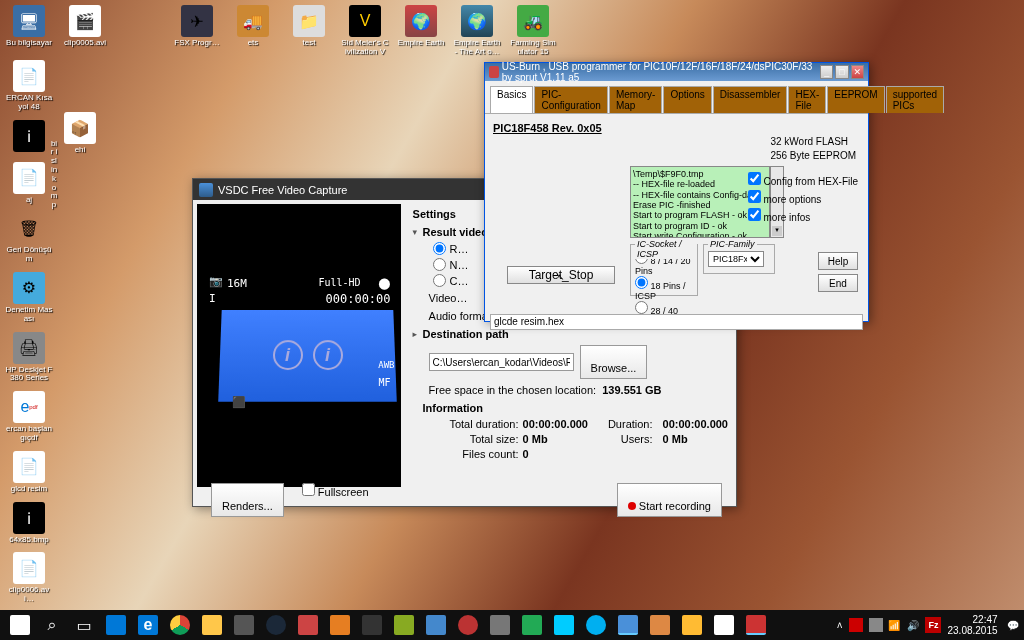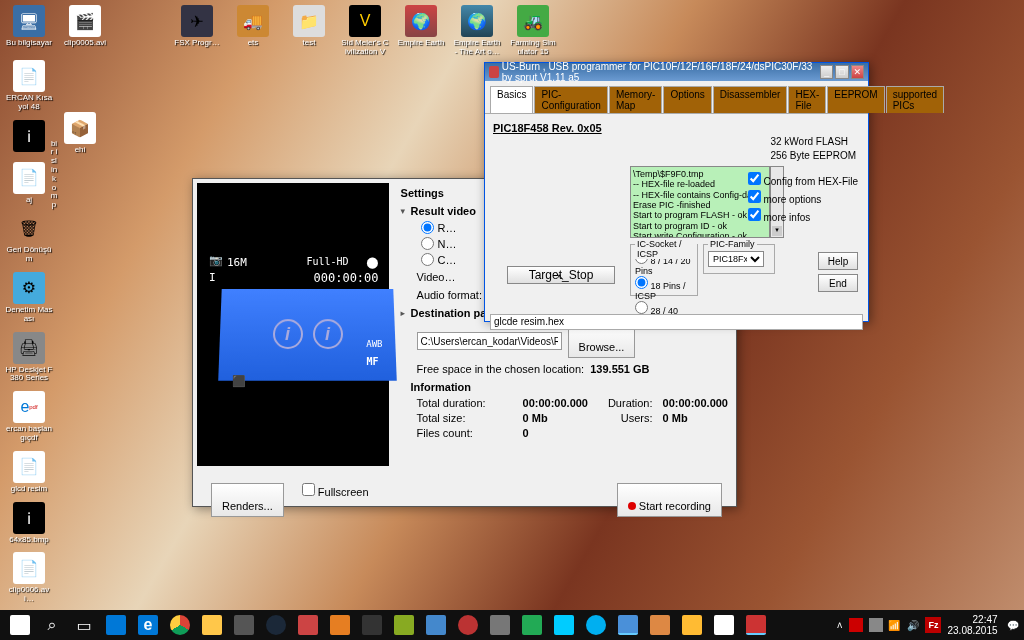--- a/index.html
+++ b/index.html
@@ -26,21 +26,21 @@
 .radio-row { margin-left:20px; margin-bottom:3px; display:flex; align-items:center; }
 .radio-row input { margin-right:4px; }
 .field-row { display:flex; align-items:center; margin:5px 0 5px 16px; }
 .field-row .lbl { width:90px; }
 .path-input { width:145px; height:18px; border:1px solid #999; font-size:10px; padding:1px 3px; }
 .btn { height:20px; border:1px solid #999; background:linear-gradient(#fff,#e8e8e8); font-size:11px; padding:16px 10px; cursor:pointer; }
 .vsdc-bottom { height:17px; padding:0 10px; display:flex; align-items:flex-start; gap:18px; position:absolute; bottom:6px; left:8px; right:4px; }
 .vsdc-bottom .spacer { flex:1; }
 .rec-dot { width:8px; height:8px; background:#d00; border-radius:50%; display:inline-block; margin-right:3px; }
 .info-row { display:flex; margin:3px 0 3px 16px; }
-.info-row .l1 { width:90px; text-align:left; margin-right:16px; }
+.info-row .l1 { width:90px; text-align:right; margin-right:4px; }
 .info-row .v1 { width:70px; font-weight:bold; }
 .info-row .l2 { width:60px; text-align:right; margin-right:10px; }
 .info-row .v2 { font-weight:bold; }
 
 
 .usburn { position:absolute; top:62px; left:484px; width:385px; height:260px; background:#f0f0f0; border:1px solid #0054e3; box-shadow:2px 2px 10px rgba(0,0,0,0.4); }
 .usb-title { height:18px; background:linear-gradient(#3a6ea5,#6b9bd2); color:#fff; font-size:10px; padding:2px 4px; display:flex; align-items:center; }
 .usb-title .spacer { flex:1; }
 .winbtn { width:16px; height:14px; background:linear-gradient(#eee,#ccc); border:1px solid #888; font-size:9px; text-align:center; line-height:12px; margin-left:2px; cursor:pointer; }
 .winbtn.close { background:linear-gradient(#e88,#c44); color:#fff; }
@@ -49,21 +49,21 @@
 .usb-tab.active { background:#fff; }
 .usb-content { padding:8px; font-size:10px; position:relative; }
 .usb-chip { font-weight:bold; font-size:11px; text-decoration:underline; margin-bottom:8px; }
 .usb-specs { position:absolute; right:12px; top:22px; font-size:10px; text-align:left; }
 .usb-log { position:absolute; left:145px; top:52px; width:140px; height:72px; background:#b8f0b8; border:1px solid #888; font-size:9px; padding:2px; line-height:1.15; overflow:hidden; }
 .usb-log-scroll { position:absolute; left:285px; top:52px; width:14px; height:72px; background:#e8e8e8; border:1px solid #888; }
 .usb-checks { position:absolute; right:10px; top:58px; font-size:10px; }
 .usb-checks label { display:block; margin-bottom:3px; }
 .usb-main-btn { position:absolute; left:22px; top:152px; width:108px; height:18px; border:1px solid #888; background:linear-gradient(#fff,#e0e0e0); font-size:12px; cursor:pointer; }
 .usb-group { position:absolute; border:1px solid #aaa; padding:6px 4px 4px 4px; font-size:9px; }
-.usb-group .legend { position:absolute; top:-6px; left:4px; background:#f0f0f0; padding:0 2px; }
+.usb-group .legend { position:absolute; top:-6px; left:4px; background:#f0f0f0; padding:0 2px;font-style:italic; }
 .usb-select { border:1px solid #888; background:#fff; font-size:9px; height:16px; }
 .usb-btns-right { position:absolute; right:10px; top:138px; display:flex; flex-direction:column; gap:4px; }
 .usb-btns-right button { width:40px; height:18px; border:1px solid #888; background:linear-gradient(#fff,#e0e0e0); font-size:10px; cursor:pointer; }
 .usb-file { position:absolute; left:5px; top:200px; right:5px; height:16px; border:1px solid #aaa; background:#fff; font-size:10px; padding:1px 3px; }
 
 
 .taskbar { position:absolute; bottom:0; left:0; right:0; height:30px; background:#101010; display:flex; align-items:center; padding:0 4px; }
 .tb-btn { width:32px; height:28px; display:flex; align-items:center; justify-content:center; cursor:pointer; }
 .tb-btn .ic { width:20px; height:20px; border-radius:2px; }
 .tb-right { margin-left:auto; display:flex; align-items:center; color:#fff; font-size:10px; gap:6px; }
@@ -156,34 +156,38 @@
       <div class="ico">📄</div>
       <div class="lbl">clip0006.avi…</div>
     </div>
 </div>
 <div style="position:absolute;top:112px;left:56px" class="desktop-icon">
     <div class="ico">📦</div>
     <div class="lbl">ehi</div>
   </div>
 
 <div class="vsdc">
+  <div class="vsdc-title">
+    <div class="ti"></div>
+    <span>VSDC Free Video Capture</span>
+  </div>
   <div class="vsdc-body">
     <div class="vsdc-preview">
       <span class="preview-text" style="top:71px;left:12px">📷</span>
       <span class="preview-text" style="top:73px;left:30px;font-weight:normal">16M</span>
       <span class="preview-text" style="top:73px;right:40px;font-size:10px">Full-HD</span>
       <span class="preview-text" style="top:73px;right:10px">⬤</span>
       <span class="preview-text" style="top:88px;left:12px">I</span>
       <span class="preview-text" style="top:88px;right:10px;font-size:12px">000:00:00</span>
       <div class="preview-box">
         <div class="info-circ">i</div>
         <div class="info-circ">i</div>
       </div>
       <span class="preview-text" style="top:156px;right:6px;font-size:9px">AWB</span>
-      <span class="preview-text" style="top:173px;right:10px;font-size:10px;font-weight:bold">MF</span>
+      <span class="preview-text" style="top:173px;right:10px;font-size:10px;font-weight:normal">MF</span>
       <span class="preview-text" style="top:192px;left:35px">⬛</span>
     </div>
     <div class="vsdc-settings">
       <h4>Settings</h4>
       <div class="collapse-hdr">
           <span class="arrow">▾</span>
           <b>Result video</b>
         </div>
       <div class="radio-row">
           <input type="radio" checked="" style="">

